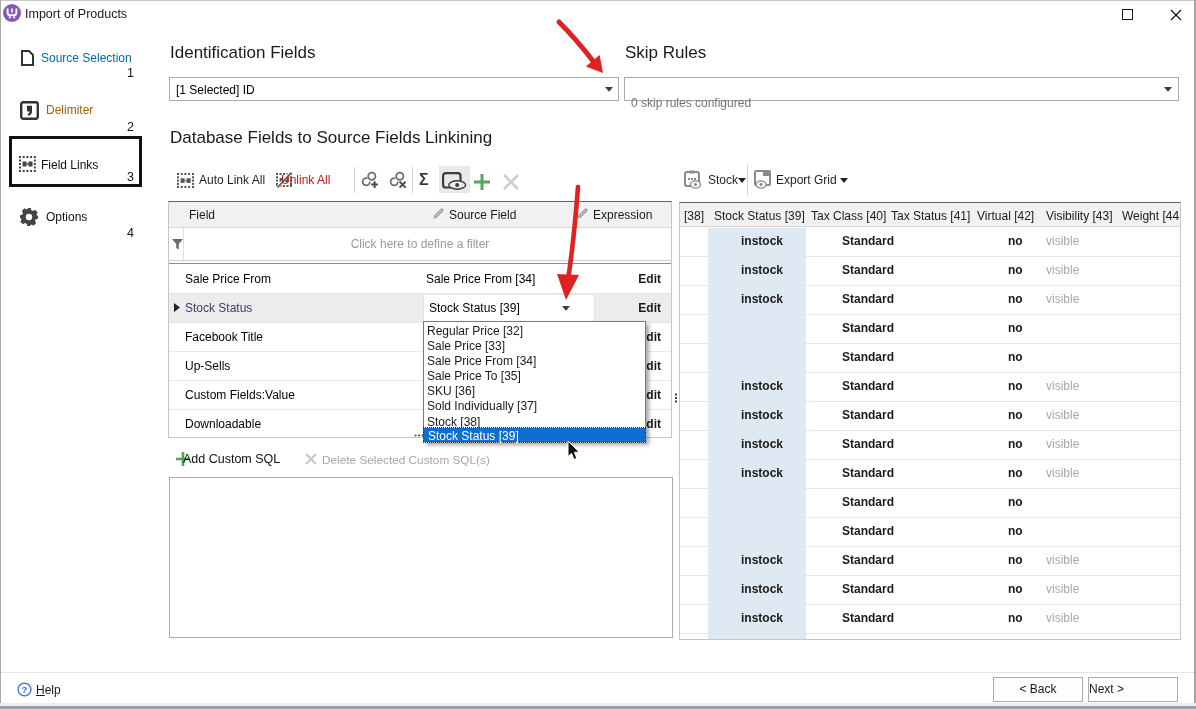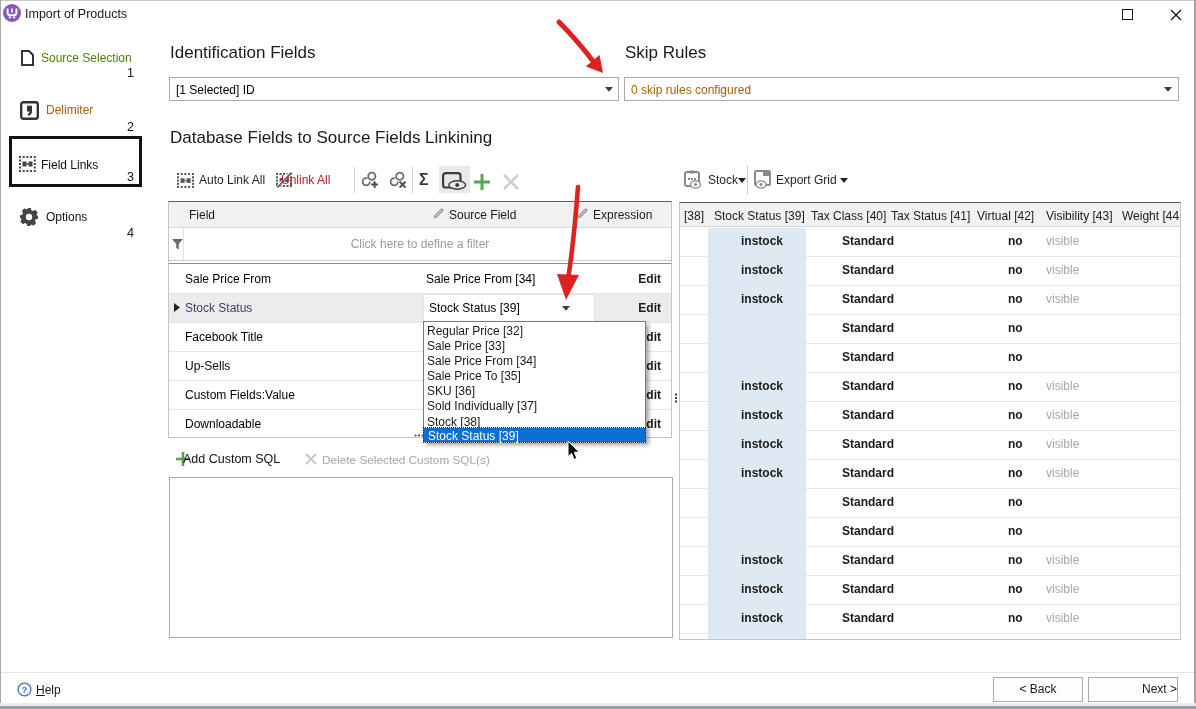--- a/index.html
+++ b/index.html
@@ -28,21 +28,21 @@
 </svg>
 <div class="abs" style="left:25px;top:7px;font-size:12.5px;color:#1a1a1a">Import of Products</div>
 <div class="abs" style="left:1122px;top:9px;width:11px;height:11px;border:1.5px solid #1a1a1a"></div>
 <svg class="abs" style="left:1170px;top:9px" width="12" height="12" viewBox="0 0 12 12">
   <path d="M1 1 L11 11 M11 1 L1 11" stroke="#1a1a1a" stroke-width="1.4"></path>
 </svg>
 
 <svg class="abs" style="left:21px;top:50px" width="13" height="16" viewBox="0 0 13 16">
   <path d="M1 1 L8 1 L12 5 L12 15 L1 15 Z" fill="none" stroke="#333" stroke-width="2"></path>
 </svg>
-<div class="abs" style="left:41px;top:51px;font-size:12px;color:#4d7c0f">Source Selection</div>
+<div class="abs" style="left:41px;top:51px;font-size:12px;color:#0369a1">Source Selection</div>
 <div class="abs" style="left:110px;top:66px;width:24px;text-align:right;font-size:12.5px;color:#111">1</div>
 
 <svg class="abs" style="left:20px;top:101px" width="19" height="19" viewBox="0 0 19 19">
   <rect x="1.2" y="1.2" width="16.6" height="16.6" rx="2.2" fill="none" stroke="#333" stroke-width="2.4"></rect>
   <path d="M7 4.8 h5 v5.4 q0 3.6-3.6 4.6 l-.9-1.6 q2-0.8 2.2-2.6 h-2.7 Z" fill="#333"></path>
 </svg>
 <div class="abs" style="left:46px;top:103px;font-size:12px;color:#a16207">Delimiter</div>
 <div class="abs" style="left:110px;top:120px;width:24px;text-align:right;font-size:12.5px;color:#111">2</div>
 
 <div class="abs" style="left:9px;top:136px;width:133px;height:51px;border:3px solid #111"></div>
@@ -81,21 +81,21 @@
 <div class="abs" style="left:170px;top:43px;font-size:17px">Identification Fields</div>
 <div class="abs" style="left:625px;top:43px;font-size:17px">Skip Rules</div>
 <div class="abs" style="left:170px;top:128px;font-size:17px">Database Fields to Source Fields Linkining</div>
 
 <div class="abs" style="left:169px;top:77px;width:450px;height:24px;border:1px solid #ababab;background:#fff"></div>
 <div class="abs t12" style="left:176px;top:83px;color:#000">[1 Selected] ID</div>
 <svg class="abs" style="left:605px;top:87px" width="8" height="5" viewBox="0 0 8 5">
     <path d="M0 0 L8 0 L4 4.8 Z" fill="#3c3c3c"></path>
   </svg>
 <div class="abs" style="left:624px;top:77px;width:555px;height:24px;border:1px solid #ababab;background:#fff"></div>
-<div class="abs t12" style="left:631px;top:83px;color:#a16207">0 skip rules configured</div>
+<div class="abs t12" style="left:631px;top:96px;color:#737373">0 skip rules configured</div>
 <svg class="abs" style="left:1164px;top:87px" width="8" height="5" viewBox="0 0 8 5">
     <path d="M0 0 L8 0 L4 4.8 Z" fill="#3c3c3c"></path>
   </svg>
 
 <svg class="abs" style="left:177px;top:173px" width="17" height="15" viewBox="0 0 17 15">
   <g fill="#555">
     <rect x="0" y="0" width="2" height="2"></rect>
       <rect x="3.7" y="0" width="2" height="2"></rect>
       <rect x="7.4" y="0" width="2" height="2"></rect>
       <rect x="11.1" y="0" width="2" height="2"></rect>
@@ -355,13 +355,13 @@
   <path d="M1 1 L1 16.5 L4.6 13.4 L7 19.5 L9.8 18.3 L7.4 12.4 L12.2 12 Z" fill="#111" stroke="#fff" stroke-width="1"></path>
 </svg>
 
 <div class="abs" style="left:1px;top:672px;width:1193px;height:1px;background:#e5e5e5"></div>
 <svg class="abs" style="left:17px;top:682px" width="15" height="15" viewBox="0 0 15 15">
   <circle cx="7.5" cy="7.5" r="6.4" fill="none" stroke="#3a6fd8" stroke-width="1.3"></circle>
   <text x="7.5" y="11" font-size="9.5" font-weight="bold" fill="#3a6fd8" text-anchor="middle" font-family="Liberation Sans">?</text>
 </svg>
 <div class="abs t12" style="left:36px;top:683px"><span style="text-decoration:underline">H</span>elp</div>
 <div class="abs t12" style="left:993px;top:677px;width:90px;height:25px;border:1px solid #ababab;background:#fdfdfd;text-align:center;line-height:23px">&lt; Back</div>
-<div class="abs t12" style="left:1088px;top:677px;width:90px;height:25px;border:1px solid #ababab;background:#fdfdfd;text-align:right;line-height:23px">Next &gt;</div>
+<div class="abs t12" style="left:1088px;top:677px;width:90px;height:25px;border:1px solid #ababab;background:#fdfdfd;text-align:left;line-height:23px">Next &gt;</div>
 
 </body></html>

